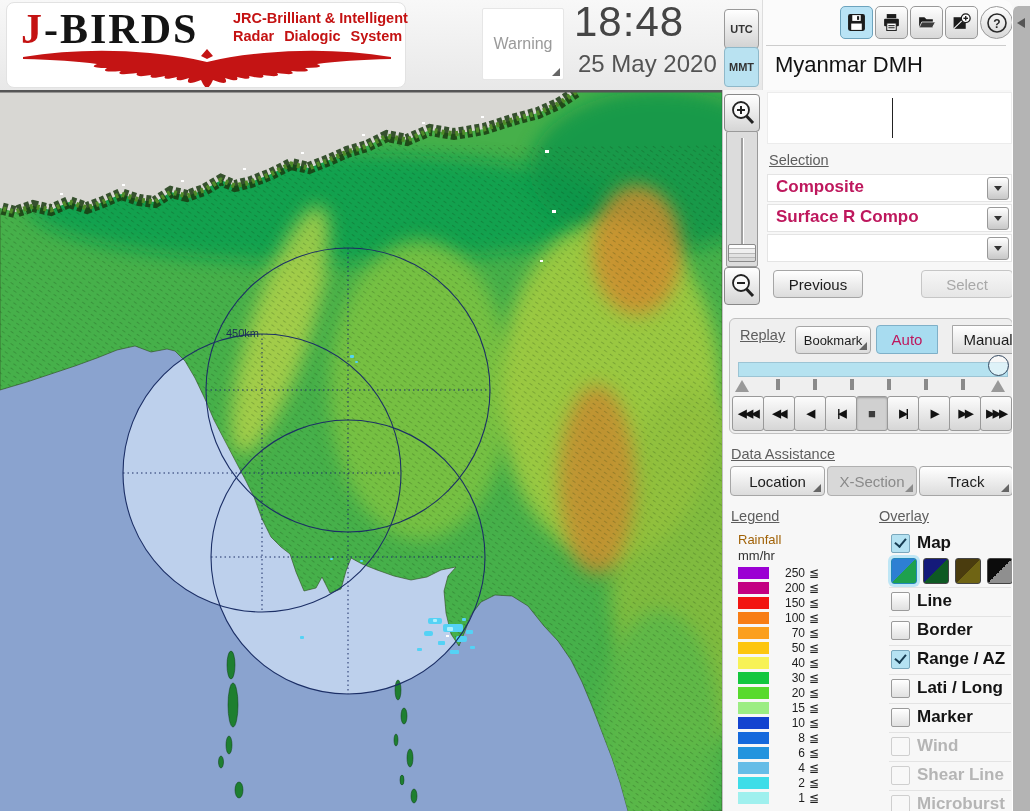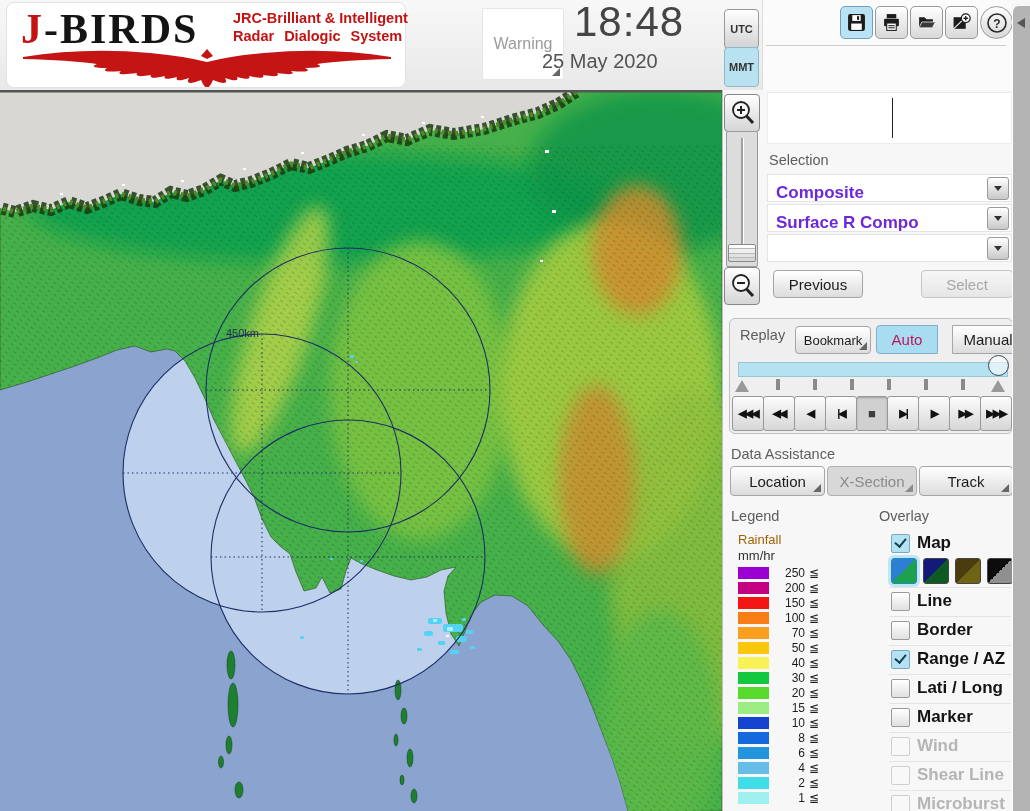--- a/index.html
+++ b/index.html
@@ -15,21 +15,21 @@
               font-weight:bold;font-size:42px;letter-spacing:2px;color:#141414;}
   .logo-title .red{color:#c41212;}
   .logo-sub{position:absolute;left:226px;color:#c41212;font-weight:bold;font-size:14.5px;white-space:nowrap;}
   .eagle{position:absolute;left:8px;top:44px;}
   .warning-btn{position:absolute;left:482px;top:8px;width:80px;height:70px;background:#fff;
                border:1px solid #e6e6e6;border-radius:2px;color:#9a9a9a;font-size:16px;
                display:flex;align-items:center;justify-content:center;}
   .corner-tri::after{content:"";position:absolute;right:3px;bottom:3px;width:0;height:0;
                border-style:solid;border-width:0 0 8px 8px;border-color:transparent transparent #666 transparent;}
   .clock-time{position:absolute;left:574px;top:-2px;font-size:42px;color:#454545;letter-spacing:1px;}
-  .clock-date{position:absolute;left:542px;top:50px;font-size:20px;color:#535353;white-space:nowrap;}
+  .clock-date{position:absolute;left:578px;top:50px;font-size:24px;color:#535353;white-space:nowrap;}
   .tz-btn{position:absolute;left:724px;width:33px;height:38px;border-radius:4px;border:1px solid #999;
           background:linear-gradient(#ffffff,#d2d2d2);font-size:11px;font-weight:bold;color:#333;
           display:flex;align-items:center;justify-content:center;}
   .tz-btn.active{background:#b9e2f1;border-color:#8fb8c9;}
   .head-right{position:absolute;left:762px;top:0;width:250px;height:90px;background:#fbfbfb;
               border-left:1px solid #ddd;border-radius:0 10px 0 0;}
   .tool-btn{position:absolute;top:6px;width:31px;height:31px;border:1px solid #999;border-radius:5px;
             background:linear-gradient(#fefefe,#d8d8d8);display:flex;align-items:center;justify-content:center;}
   .tool-btn.active{background:#b9e3f5;border-color:#6da3bd;}
   .head-sep{position:absolute;left:766px;top:45px;width:240px;height:1px;background:#ccc;}
@@ -45,23 +45,23 @@
          border-left:1px solid #c0c0c0;}
   .zoom-btn{position:absolute;left:1px;width:34px;height:36px;border:1px solid #888;border-radius:4px;
             background:linear-gradient(#ffffff,#d5d5d5);display:flex;align-items:center;justify-content:center;}
   .zoom-slider{position:absolute;left:3px;top:41px;width:30px;height:134px;background:#dcdcdc;
                border:1px solid #9a9a9a;border-radius:2px;}
   .zoom-groove{position:absolute;left:14px;top:6px;width:2px;height:106px;background:#9f9f9f;border-right:1px solid #fff;}
   .zoom-handle{position:absolute;left:1px;top:112px;width:26px;height:16px;border:1px solid #8a8a8a;border-radius:2px;
                background:linear-gradient(#fdfdfd 0 3px,#b9b9b9 3px 4px,#efefef 4px 8px,#b9b9b9 8px 9px,#e2e2e2 9px 12px,#b9b9b9 12px 13px,#d8d8d8 13px 16px);}
   .listbox{position:absolute;left:44px;top:2px;width:243px;height:50px;background:#fff;border:1px solid #ececec;}
   .cursor-line{position:absolute;left:124px;top:5px;width:1px;height:40px;background:#222;}
-  .sec-label{position:absolute;font-size:14.5px;color:#5d5d5d;}
+  .sec-label{position:absolute;font-size:14.5px;color:#5d5d5d;text-decoration:underline;}
   .combo{position:absolute;left:44px;width:243px;height:26px;background:#fff;border:1px solid #e4e4e4;}
-  .combo-text{position:absolute;left:8px;top:8px;font-size:17px;font-weight:600;color:#6d28d9;}
+  .combo-text{position:absolute;left:8px;top:2px;font-size:17px;font-weight:600;color:#be185d;}
   .combo-arrow{position:absolute;right:2px;top:2px;width:20px;height:21px;border:1px solid #999;border-radius:3px;
                background:linear-gradient(#fff,#c8c8c8);display:flex;align-items:center;justify-content:center;}
   .tri-down{width:0;height:0;border-style:solid;border-width:5px 4px 0 4px;border-color:#333 transparent transparent transparent;}
   .btn{border:1px solid #a6a6a6;border-radius:4px;background:linear-gradient(#ffffff,#dcdcdc);
        color:#1c1c1c;display:flex;align-items:center;justify-content:center;position:absolute;}
   .btn.disabled{color:#a8a8a8;border-color:#c6c6c6;background:linear-gradient(#f6f6f6,#e6e6e6);}
   .btn.disabled.corner-tri::after{border-color:transparent transparent #9d9d9d transparent;}
   .btn.gray{background:#d8d8d8;color:#8a8a8a;border-color:#b0b0b0;}
   .btn.gray.corner-tri::after{border-color:transparent transparent #8c8c8c transparent;}
   
@@ -163,20 +163,21 @@
       </svg>
     </div>
     <div class="tool-btn" style="left:980px;border-radius:50%;">
       <svg class="icon-svg" width="22" height="22" viewBox="0 0 22 22">
         <circle cx="11" cy="11" r="9" fill="none" stroke="#2a2a2a" stroke-width="1.6"></circle>
         <text x="11" y="15.5" font-size="12" font-weight="bold" text-anchor="middle" fill="#2a2a2a" font-family="Liberation Sans, sans-serif">?</text>
       </svg>
     </div>
 
     <div class="head-sep"></div>
+    <div class="station">Myanmar DMH</div>
   </div>
 
   <div class="map">
     <svg width="722" height="721" viewBox="0 0 722 721">
       <defs>
         <clipPath id="landClip">
           <path d="M0,0 H722 V721 H628 L620,692 612,668 602,642 592,616 582,592 571,570 558,551 544,536 528,516 512,506 495,505 481,512 471,525 465,541 459,556 L451,544 446,523 444,501 448,486 456,477 L441,480 427,487 411,490 394,486 377,480 362,474 351,468 L346,481 341,499 330,503 322,487 316,498 304,501 296,482 290,464 281,457 271,447 262,429 254,407 246,391 236,372 225,351 214,330 205,309 195,288 185,271 175,261 167,259 151,262 135,256 117,260 97,268 75,276 51,284 27,292 0,300 Z"></path>
         </clipPath>
         <pattern id="ridge" width="7" height="5" patternUnits="userSpaceOnUse" patternTransform="rotate(35)">
           <rect x="0" y="1" width="3.5" height="1" fill="#0d2e0a" fill-opacity="0.5"></rect>

